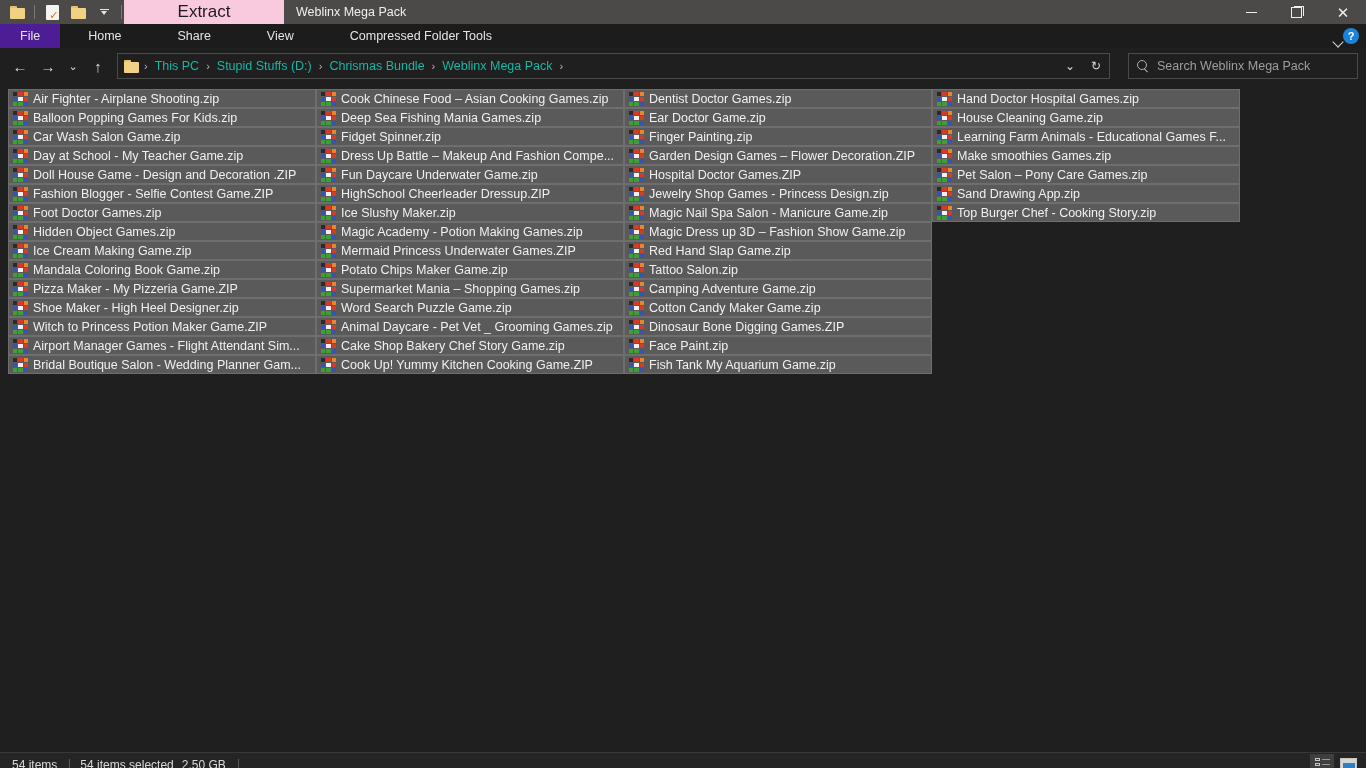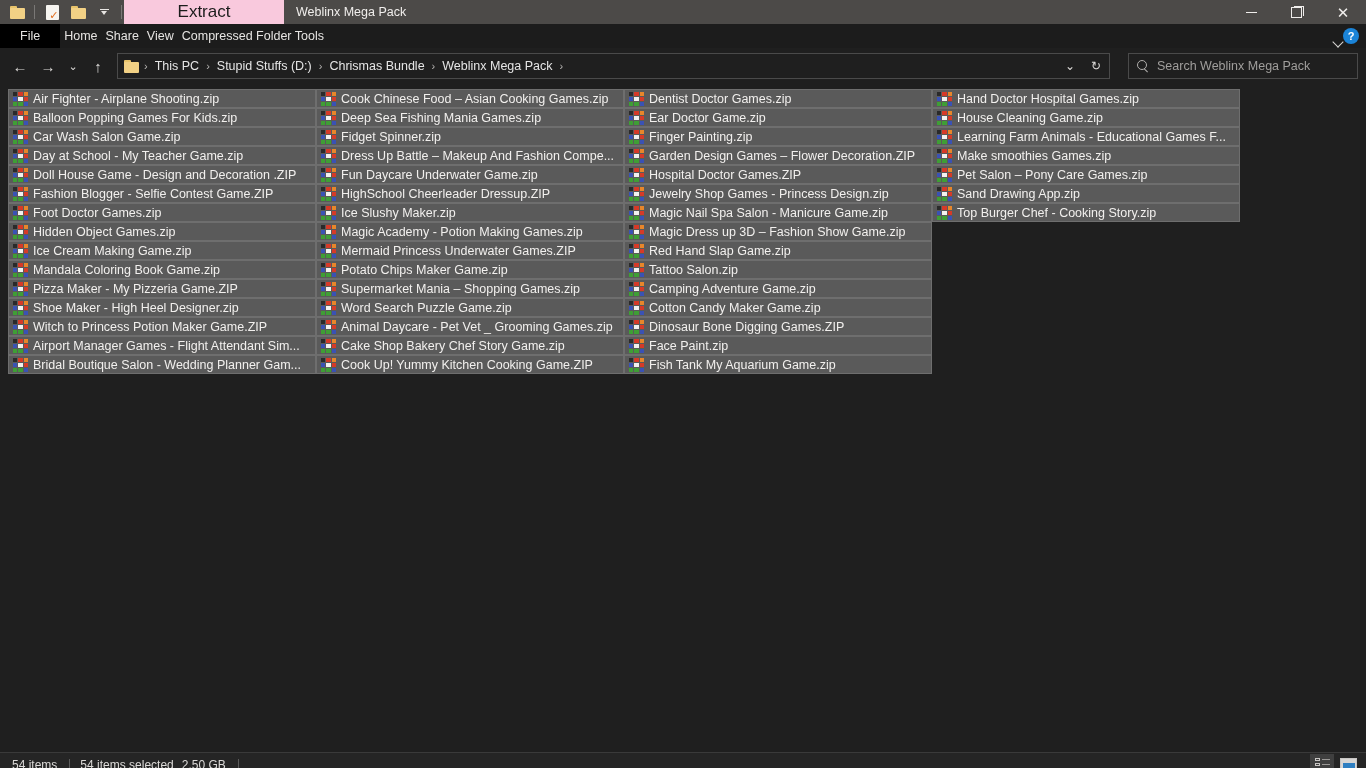--- a/index.html
+++ b/index.html
@@ -123,27 +123,27 @@
   
   .ribbonbar {
     height: 24px;
     background: #1c1c1c;
     display: flex;
     align-items: stretch;
     position: relative;
   }
   .rtab {
     display: flex; align-items: center;
-    padding: 0 4px;
+    padding: 0 28px;
     color: #e6e4e2;
     font-size: 12.5px;
     cursor: default;
   }
   .rtab.file {
-    background: #000000;
+    background: #4c1d95;
     padding: 0 20px;
   }
   .ribbon-right {
     margin-left: auto;
     display: flex; align-items: center;
     padding-right: 7px; gap: 10px;
   }
   .chev-down {
     width: 12px; height: 12px; position: relative;
   }
@@ -195,21 +195,21 @@
   }
   .crumb-folder::before {
     content:""; position:absolute; left:0; top:0;
     width:7px; height:3px; background:#e8c36a; border-radius:1px 1px 0 0;
   }
   .crumb-folder::after {
     content:""; position:absolute; left:0; top:2px;
     width:15px; height:11px; background:#f2d185; border-radius:1px;
   }
   .crumb {
-    color: #e5e5e5;
+    color: #14b8a6;
     font-size: 12.5px;
     padding: 3px 5px;
     white-space: nowrap;
   }
   .crumb-sep {
     color: #b8b6b4;
     font-size: 11px;
     padding: 0 2px;
   }
   .crumb-tools {

